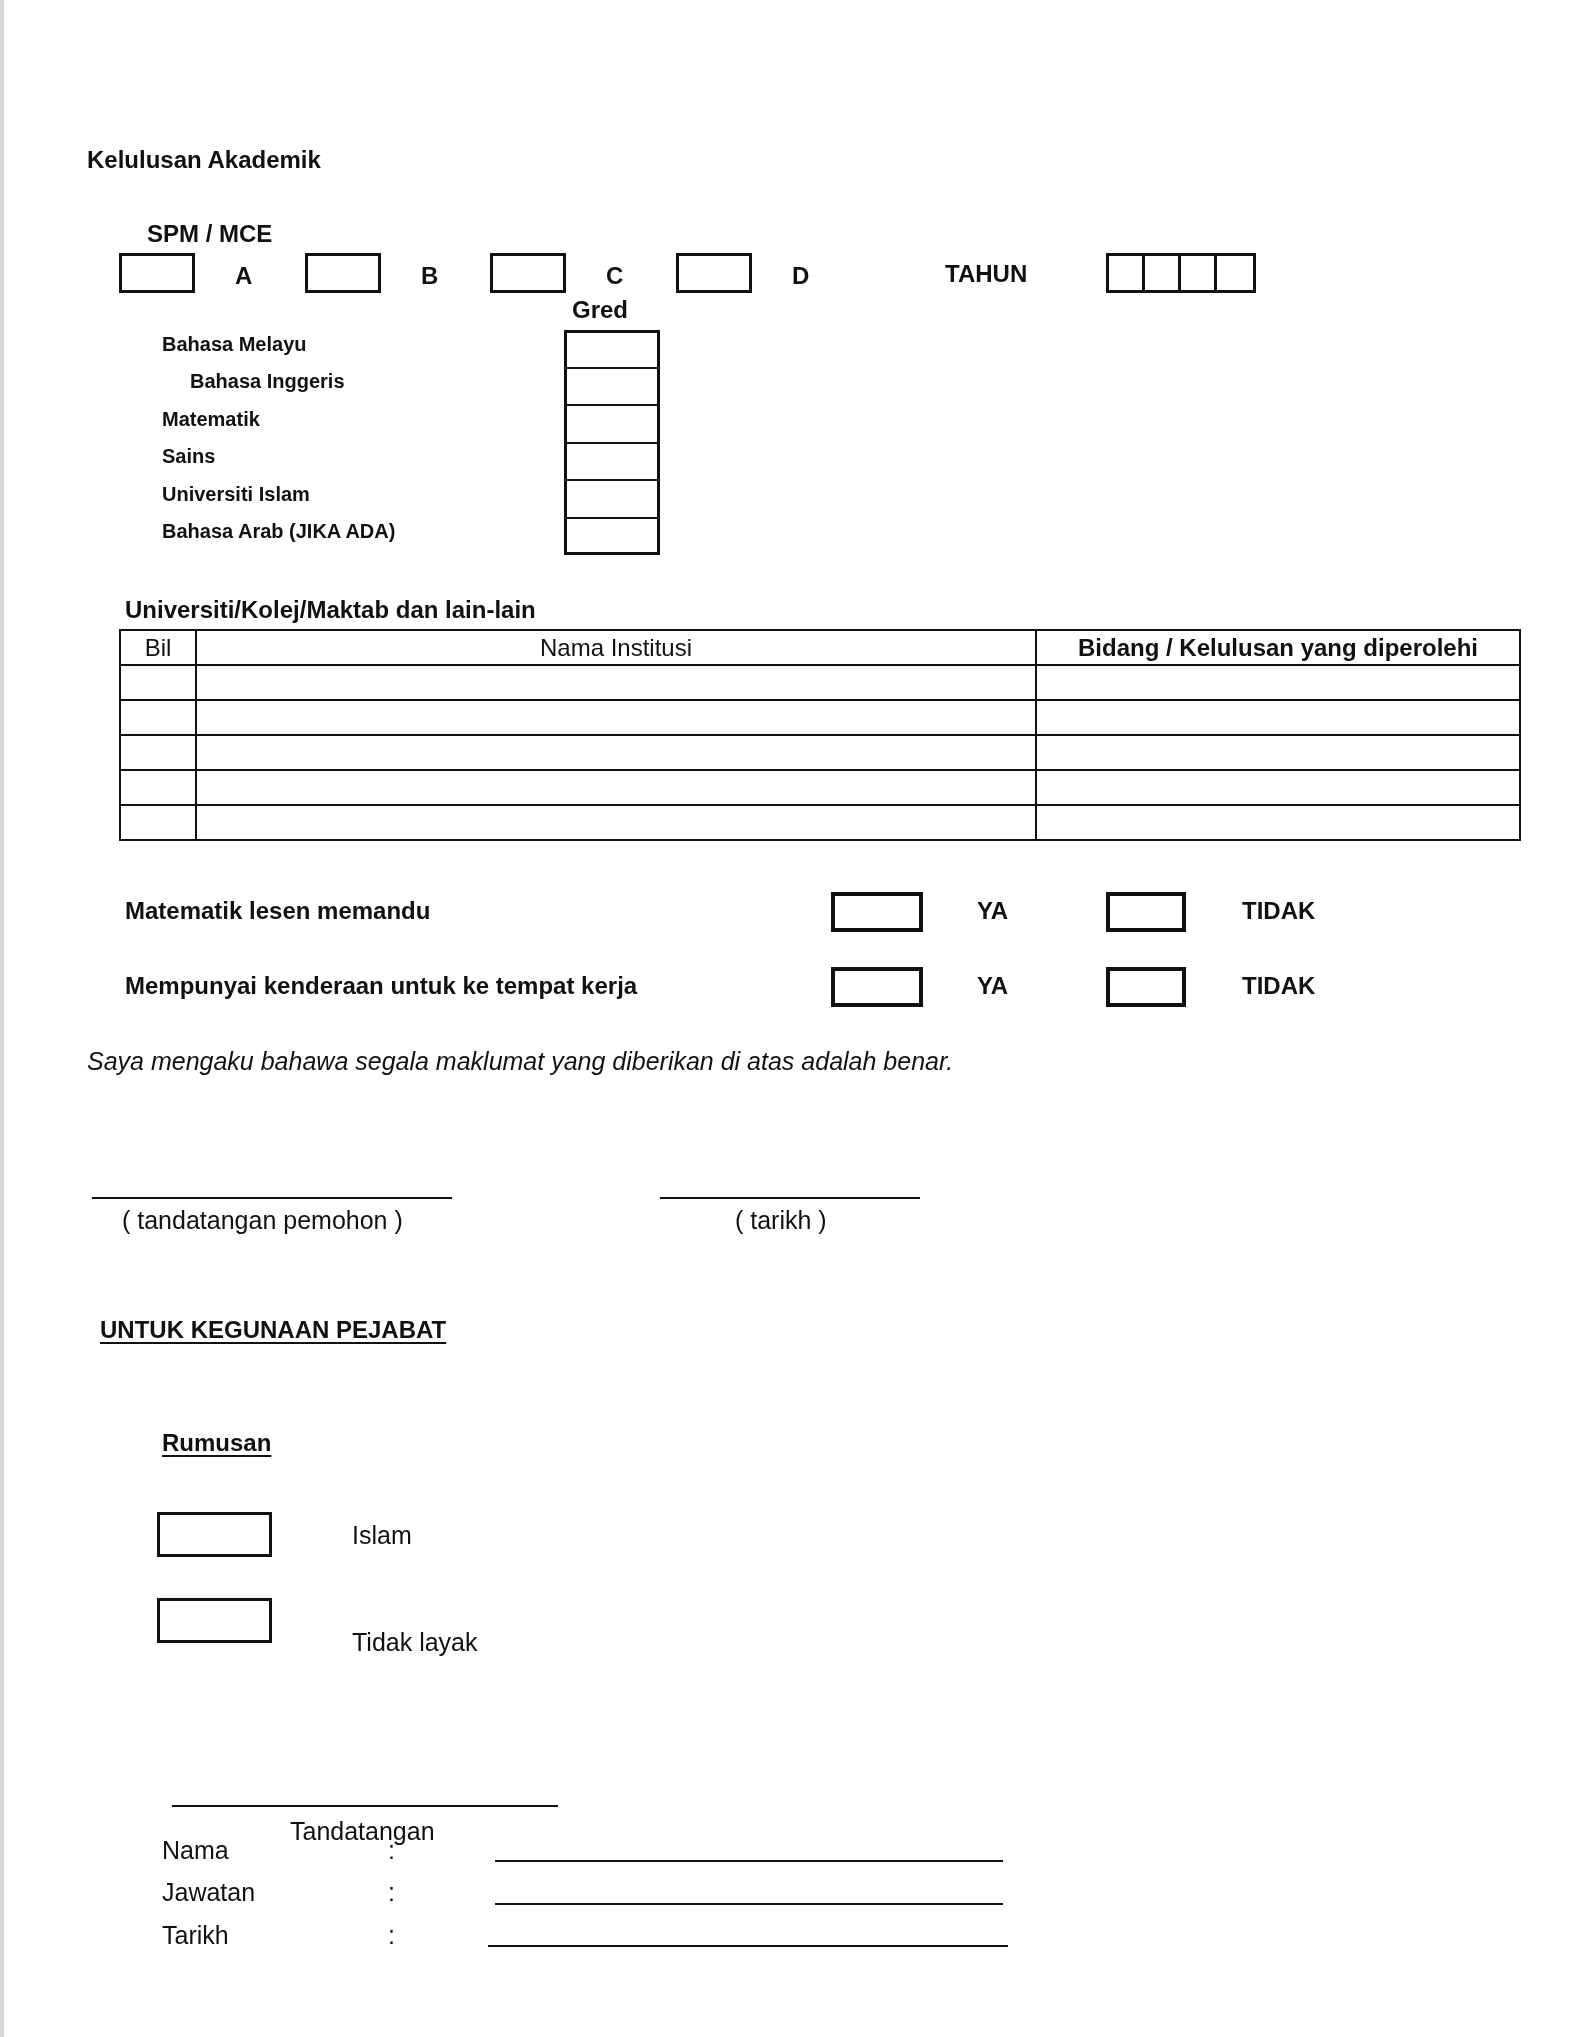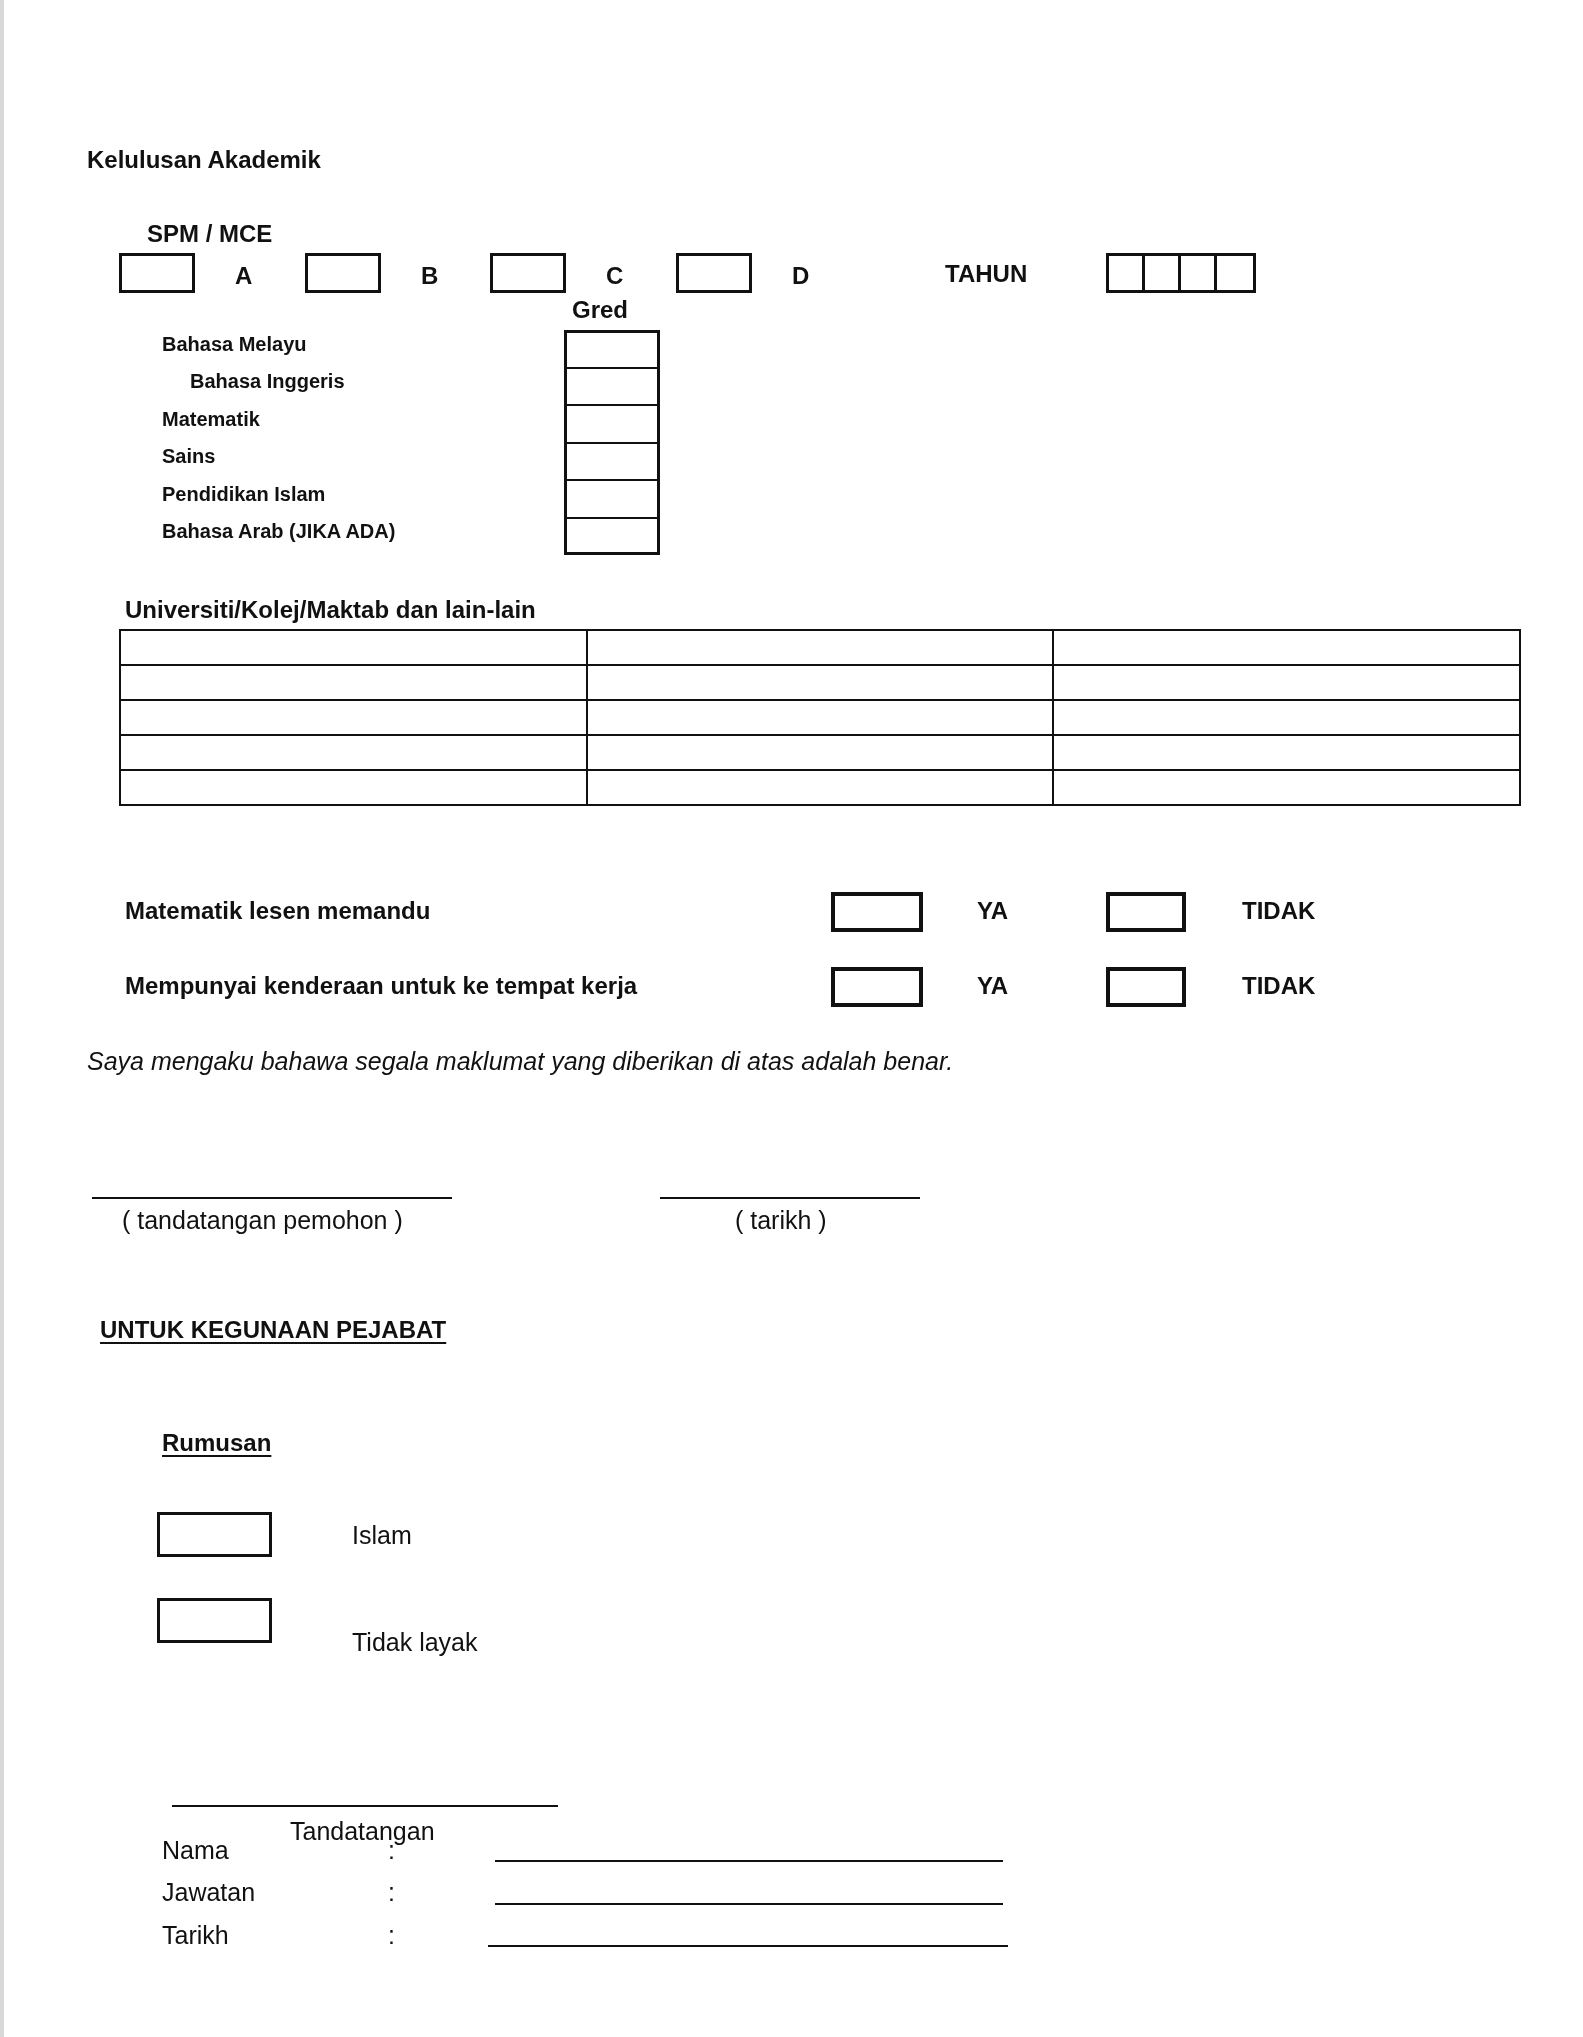--- a/index.html
+++ b/index.html
@@ -65,35 +65,40 @@
   <div class="year-cell"></div>
   <div class="year-cell"></div>
 </div>
 
 <div class="abs b t22" style="left:572px; top:296px;">Gred</div>
 
 <div class="subj" style="top:333px;">Bahasa Melayu</div>
 <div class="subj" style="top:370px;margin-left:28px;">Bahasa Inggeris</div>
 <div class="subj" style="top:408px;">Matematik</div>
 <div class="subj" style="top:445px;">Sains</div>
-<div class="subj" style="top:483px;">Pendidikan Islam</div>
+<div class="subj" style="top:483px;">Universiti Islam</div>
 <div class="subj" style="top:520px;">Bahasa Arab (JIKA ADA)</div>
 
 <div class="gred-col" style="left:564px;">
   <div class="gred-cell"></div>
   <div class="gred-cell"></div>
   <div class="gred-cell"></div>
   <div class="gred-cell"></div>
   <div class="gred-cell"></div>
   <div class="gred-cell"></div>
 </div>
 
 <div class="abs b t22" style="left:125px; top:596px;">Universiti/Kolej/Maktab dan lain-lain</div>
 <table class="inst-table">
   <tbody>
+      <tr>
+    <th class="col-bil">Bil</th>
+    <th class="col-nama">Nama Institusi</th>
+    <th class="bold">Bidang / Kelulusan yang diperolehi</th>
+  </tr>
   <tr>
         <td></td>
         <td></td>
         <td></td>
       </tr>
   <tr>
         <td></td>
         <td></td>
         <td></td>
       </tr>

